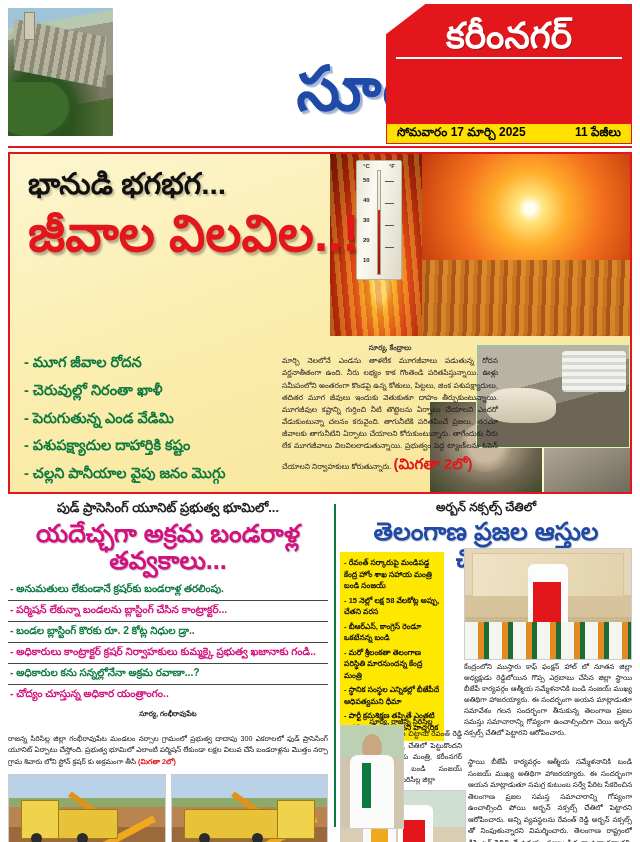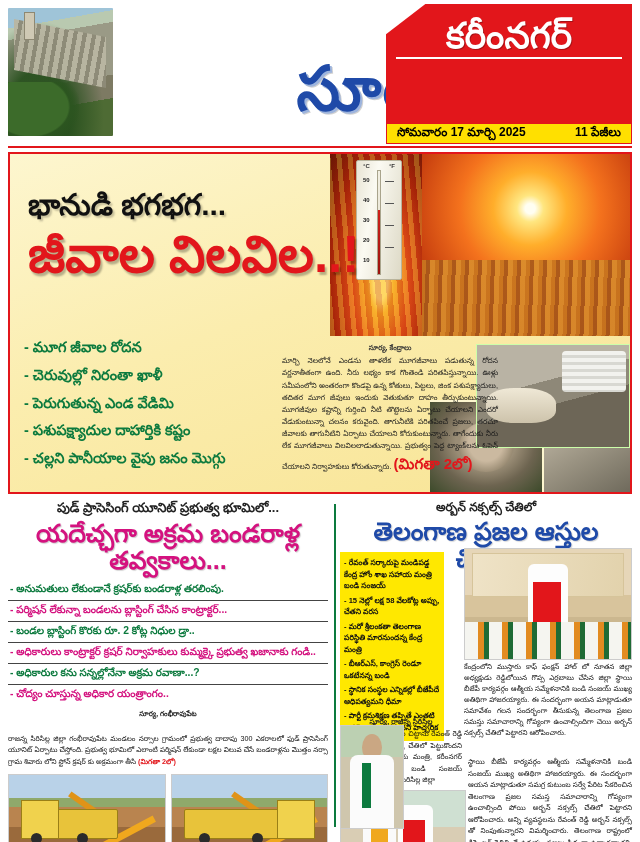--- a/index.html
+++ b/index.html
@@ -111,24 +111,24 @@
     background:linear-gradient(165deg,#b9b3a4 0 38%, #8e8878 38% 56%, #6d6657 56% 100%);
     border:1px solid #cfa; overflow:hidden;
   }
   .img-dog::before{ content:""; position:absolute; left:6%; top:42%; width:46%; height:34%; border-radius:40% 45% 35% 40%;
     background:linear-gradient(#efe8d6,#cdc3ab); }
   .img-dog::after{ content:""; position:absolute; right:2%; top:6%; width:42%; height:40%; border-radius:4px;
     background:repeating-linear-gradient(#f2f2ee 0 4px,#d8d8d2 4px 7px); }
 
   .head-main { position:relative; z-index:4; padding:14px 0 0 18px; }
   .head-k { font-size:30px; font-weight:bold; color:#111; line-height:1.05; letter-spacing:0px;
-            text-shadow:2px 2px 2px rgba(0,0,0,.22);margin-top:21px; }
+            text-shadow:2px 2px 2px rgba(0,0,0,.22); }
   .head-big { font-size:51px; font-weight:bold; color:#e2161b; line-height:1.02; margin-top:8px;
               letter-spacing:0px; text-shadow:2px 3px 2px rgba(0,0,0,.28); }
-  .lead-bullets { position:absolute; left:14px; top:180px; z-index:5; width:252px; }
+  .lead-bullets { position:absolute; left:14px; top:195px; z-index:5; width:252px; }
   .lead-bullets li { list-style:none; font-size:14.5px; font-weight:bold; color:#0c7a3e; line-height:1.92; white-space:nowrap; }
   .lead-body {
     position:absolute; left:272px; top:188px; width:216px; z-index:5;
     font-size:7.4px; line-height:1.63; color:#1a1a1a; text-align:justify;
   }
   .lead-byline { font-size:7px; font-weight:bold; color:#333; text-align:center; margin-bottom:2px; }
   .cont-red { color:#e2161b; font-weight:bold; }
   .cont-big { color:#e2161b; font-weight:bold; font-size:15px; }
 
   
@@ -332,22 +332,22 @@
 
     <div class="col-right">
       <div class="vert-sep"></div>
 
       <div class="kicker-r">అర్బన్ నక్సల్స్ చేతిలో</div>
       <div class="head-blue">తెలంగాణ ప్రజల ఆస్తుల చిట్టా..</div>
 
       <ul class="yellow-box">
         <li>- రేవంత్ సర్కారుపై మండిపడ్డ కేంద్ర హోం శాఖ సహాయ మంత్రి బండి సంజయ్</li>
         <li>- 15 నెల్లో లక్ష 58 వేలకోట్ల అప్పు, చేతని వరస</li>
+        <li>- బీఆర్ఎస్, కాంగ్రెస్ రెండూ ఒకటేనన్న బండి</li>
         <li>- మరో శ్రీలంకతా తెలంగాణ పరిస్థితి మారనుందన్న కేంద్ర మంత్రి</li>
-        <li>- బీఆర్ఎస్, కాంగ్రెస్ రెండూ ఒకటేనన్న బండి</li>
         <li>- స్థానిక సంస్థల ఎన్నికల్లో బీజేపీదే ఆధిపత్యమని ధీమా</li>
         <li>- పార్టీ క్రమశిక్షణ తప్పితే ఎంతటి వారికైనా వేటు తప్పదని హెచ్చరిక</li>
       </ul>
 
       <div class="rally-photo">
         <div class="banner"></div>
         <div class="speaker"></div>
         <div class="scarf"></div>
         <div class="crowd"></div>
       </div>

